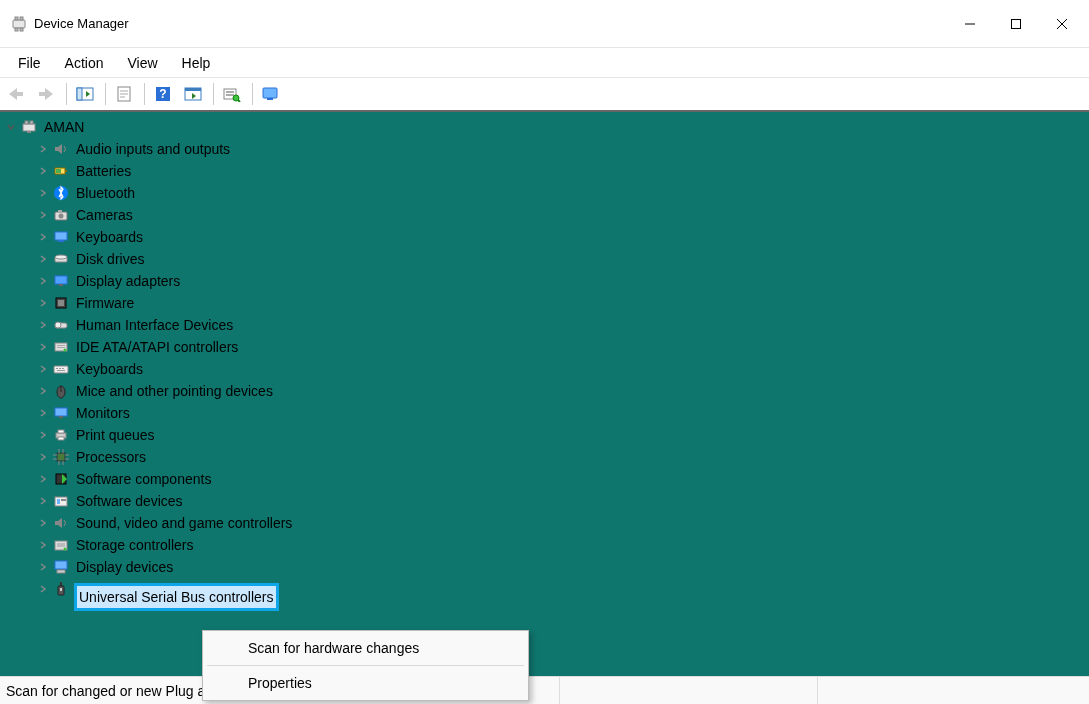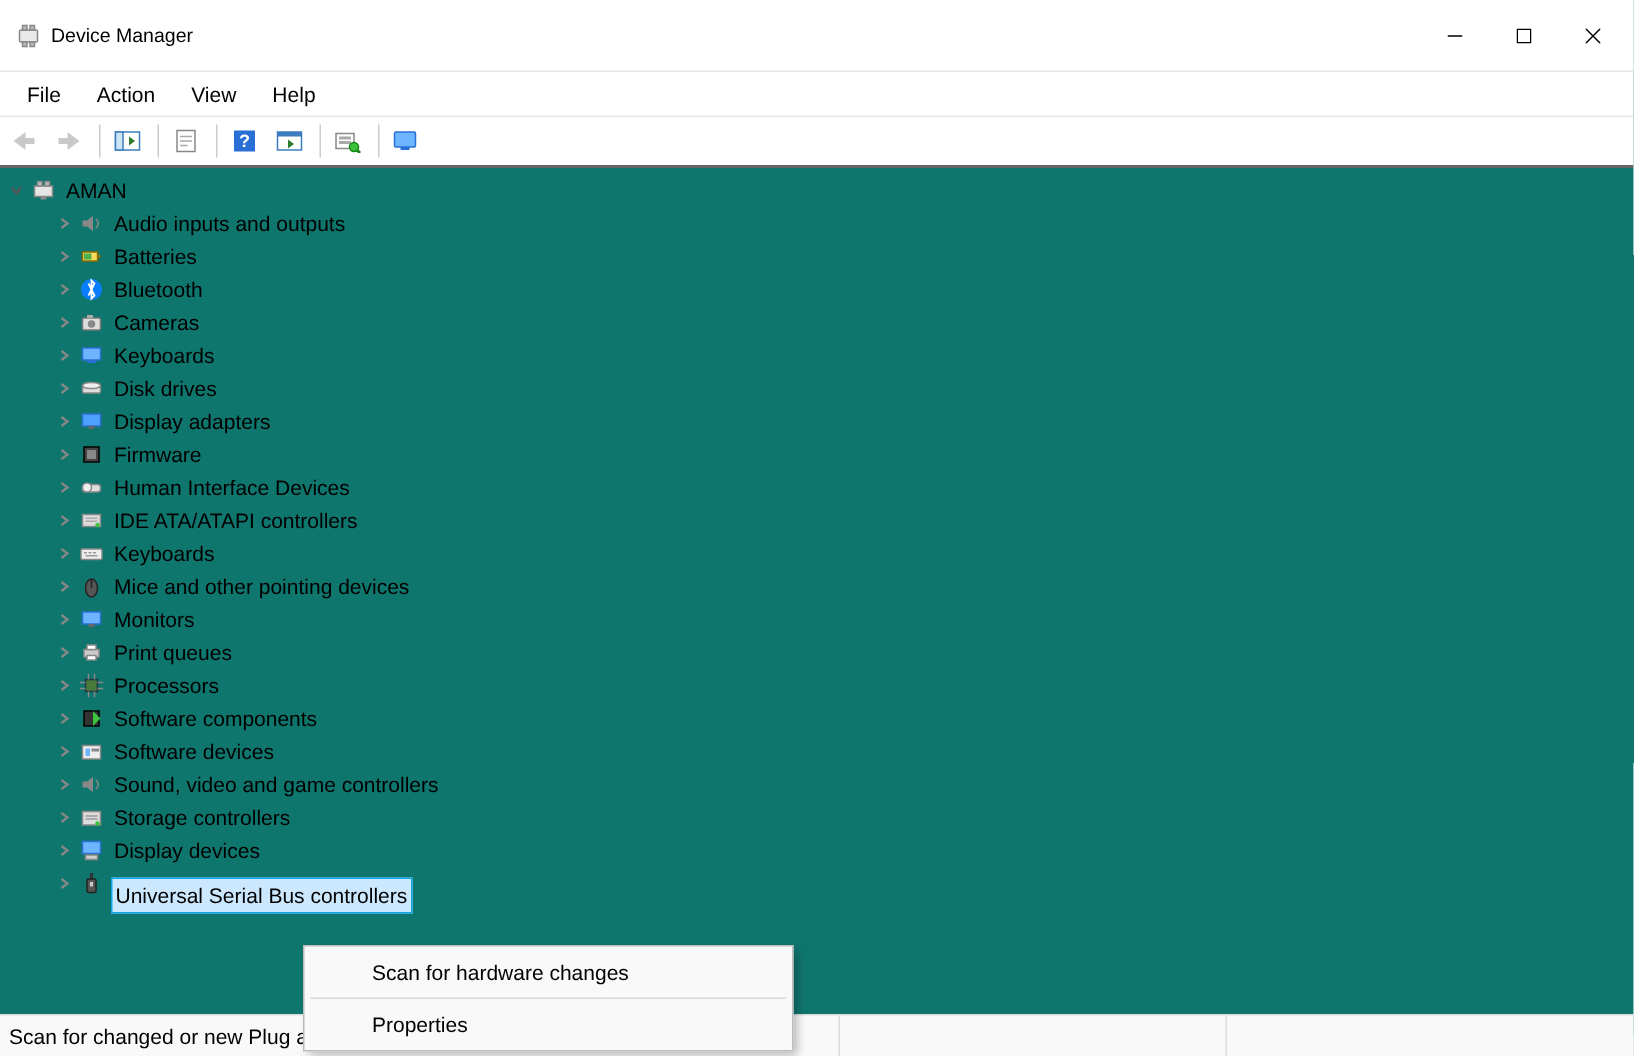--- a/index.html
+++ b/index.html
@@ -76,21 +76,21 @@
     color: #666; font-size: 10px;
     margin-right: 2px;
   }
   .node-icon {
     width: 18px; height: 18px;
     margin-right: 4px;
     display: inline-flex; align-items: center; justify-content: center;
   }
   .selected .node-label {
     background: #cce8ff;
-    border: 1px solid #0ea5e9;
+    border: 3px solid #0ea5e9;
     padding: 0 2px;
     border-radius: 0;
     margin-top: 16px;
   }
   .node-label { padding: 0 2px; }
 
   .context-menu {
     position: absolute;
     left: 202px; top: 630px;
     width: 327px;

